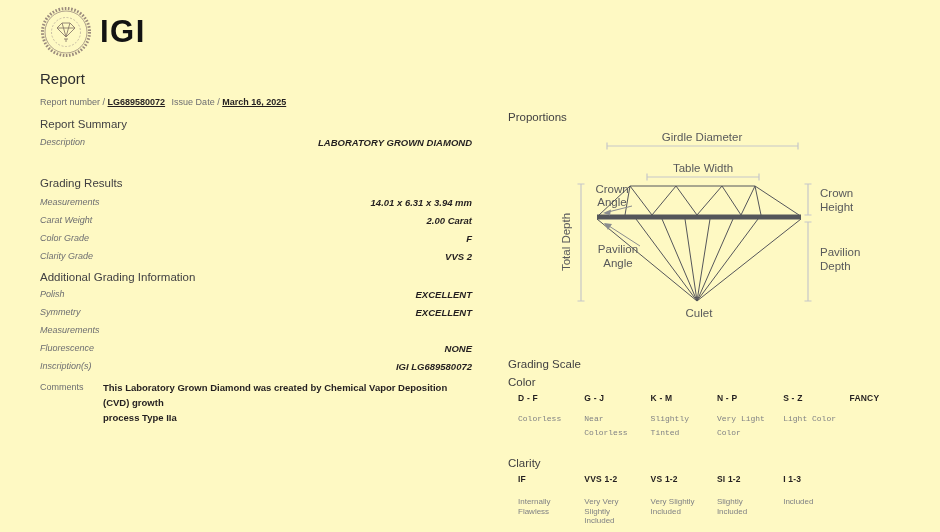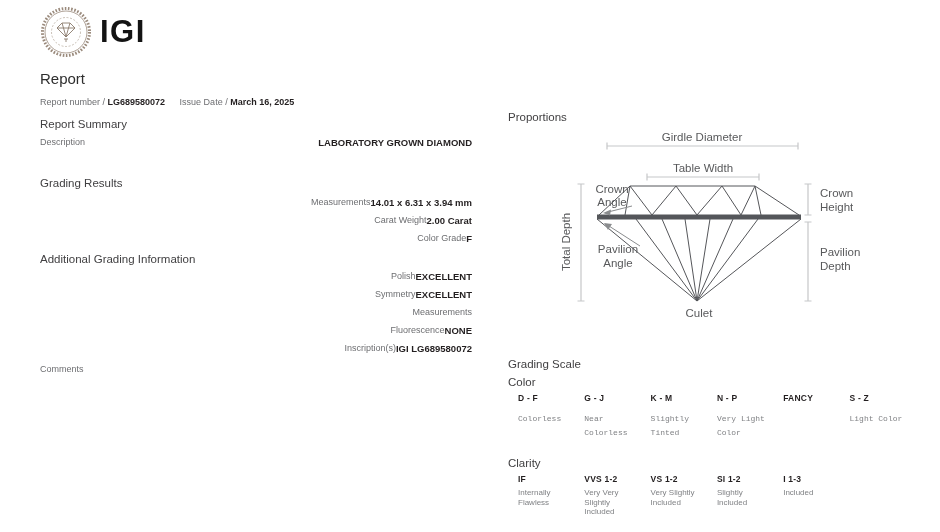--- a/index.html
+++ b/index.html
@@ -1,56 +1,56 @@
 <!DOCTYPE html>
 <html><head>
 <meta charset="utf-8">
 <style>
   * { margin:0; padding:0; box-sizing:border-box; }
   html,body { background:#e9e9e9; }
   .page {
-    position:relative; width:940px; height:532px; background:#ffffff;
+    position:relative; width:940px; height:532px; background:#fef9c3;
     font-family:"Liberation Sans", sans-serif; color:#231f20; overflow:hidden;
   }
   
   .brand { position:absolute; left:40px; top:6px; display:flex; align-items:center; gap:8px; }
   .logo-text { font-size:31px; font-weight:700; letter-spacing:1.5px; color:#131313; line-height:52px; }
   
   .left { position:absolute; left:40px; top:70px; width:432px; }
   .report-title { font-size:15px; font-weight:400; color:#2e2e2e; line-height:18px; }
   .report-meta { margin-top:8px; font-size:9px; color:#6d6e71; line-height:12px; }
-  .report-meta b { color:#231f20; font-weight:700; }
-  .meta-issue { margin-left:12px; }
+  .report-meta b { color:#231f20; font-weight:700;text-decoration:underline; }
+  .meta-issue { margin-left:4px; }
   h2.sec { font-size:11.5px; font-weight:400; color:#414042; line-height:14px; }
   #summary-heading { margin-top:9px; }
   .rows { margin-top:6px; }
-  .row { display:flex; justify-content:space-between; align-items:flex-start; }
+  .row { display:flex; justify-content:space-between; align-items:flex-start;font-style:italic; }
   .row .label { font-size:9px; color:#6d6e71; line-height:11px; }
   .row .value { font-size:9.5px; font-weight:700; color:#231f20; line-height:11px; text-align:right; }
   .rows-summary .row { height:20px; }
   #grading-heading { margin-top:19px; }
   .rows-grading { margin-top:7px; }
-  .rows-grading .row, .rows-additional .row { height:18px;justify-content:flex-end; }
+  .rows-grading .row, .rows-additional .row { height:18px; }
   #additional-heading { margin-top:1px; }
   .rows-additional { margin-top:5px; }
   .comments-row { display:flex; margin-top:1px; }
   .comments-row .label { font-size:9px; color:#6d6e71; width:63px; flex:0 0 63px; line-height:15px; }
   .comments-row .value { font-size:9.5px; font-weight:700; color:#231f20; line-height:15px; white-space:pre-line; }
   
   .right { position:absolute; left:508px; top:110px; width:426px; }
   #proportions-heading { }
   #scale-heading { margin-top:233px; }
   #color-heading { margin-top:4px; }
   #clarity-heading { margin-top:16px; }
   .scale-row { display:flex; padding-left:10px; margin-top:4px; }
   .scale-item { width:66.3px; flex:0 0 66.3px; }
   .scale-item .grade { font-size:8.5px; font-weight:700; color:#231f20; letter-spacing:.2px; line-height:10px; }
   .scale-item .desc { font-size:8px; color:#808285; white-space:pre-line; }
   .color-row .desc { margin-top:9px; line-height:14px;font-family:Liberation Mono, monospace; }
-  .clarity-row .desc { margin-top:4px; line-height:9.5px; }
+  .clarity-row .desc { margin-top:13px; line-height:9.5px; }
   
   #diagram { position:absolute; left:552px; top:126px; }
   .dline { stroke:#55565a; stroke-width:1; fill:none; }
   .mline { stroke:#c6c7c9; stroke-width:1.2; fill:none; }
   .dglabel { fill:#58595b; font-size:11.5px; font-family:"Liberation Sans",sans-serif; }
   .arrow { fill:#8a8c8e; }
   .aline { stroke:#8a8c8e; stroke-width:1; fill:none; }
 </style>
 </head>
 <body>
@@ -100,20 +100,24 @@
         <span class="value">14.01 x 6.31 x 3.94 mm</span>
       </div>
       <div class="row">
         <span class="label">Carat Weight</span>
         <span class="value">2.00 Carat</span>
       </div>
       <div class="row">
         <span class="label">Color Grade</span>
         <span class="value">F</span>
       </div>
+      <div class="row">
+        <span class="label">Clarity Grade</span>
+        <span class="value">VVS 2</span>
+      </div>
     </div>
 
     <h2 class="sec" id="additional-heading">Additional Grading Information</h2>
     <div class="rows rows-additional">
       <div class="row">
         <span class="label">Polish</span>
         <span class="value">EXCELLENT</span>
       </div>
       <div class="row">
         <span class="label">Symmetry</span>
@@ -128,20 +132,22 @@
         <span class="value">NONE</span>
       </div>
       <div class="row">
         <span class="label">Inscription(s)</span>
         <span class="value">IGI LG689580072</span>
       </div>
     </div>
 
     <div class="comments-row">
       <span class="label">Comments</span>
+      <span class="value">This Laboratory Grown Diamond was created by Chemical Vapor Deposition (CVD) growth
+process Type IIa</span>
     </div>
   </div>
 
   <div class="right">
     <h2 class="sec" id="proportions-heading">Proportions</h2>
 
     <h2 class="sec" id="scale-heading">Grading Scale</h2>
     <h2 class="sec" id="color-heading">Color</h2>
 
     <div class="scale-row color-row">
@@ -157,26 +163,26 @@
       <div class="scale-item">
         <div class="grade">K - M</div>
         <div class="desc">Slightly Tinted</div>
       </div>
       <div class="scale-item">
         <div class="grade">N - P</div>
         <div class="desc">Very Light
 Color</div>
       </div>
       <div class="scale-item">
+        <div class="grade">S - Z</div>
+        <div class="desc">Light Color</div>
+      </div>
+      <div class="scale-item">
         <div class="grade">FANCY</div>
         <div class="desc"></div>
-      </div>
-      <div class="scale-item">
-        <div class="grade">S - Z</div>
-        <div class="desc">Light Color</div>
       </div>
     </div>
 
     <h2 class="sec" id="clarity-heading">Clarity</h2>
 
     <div class="scale-row clarity-row">
       <div class="scale-item">
         <div class="grade">IF</div>
         <div class="desc">Internally
 Flawless</div>

